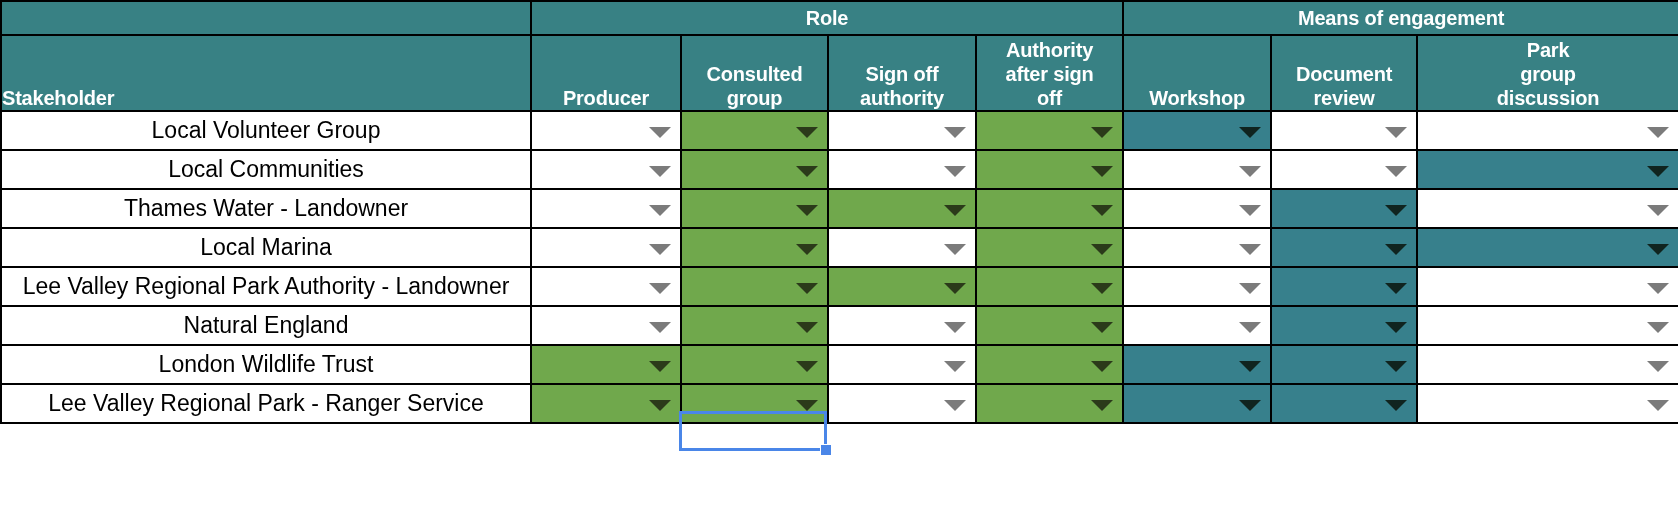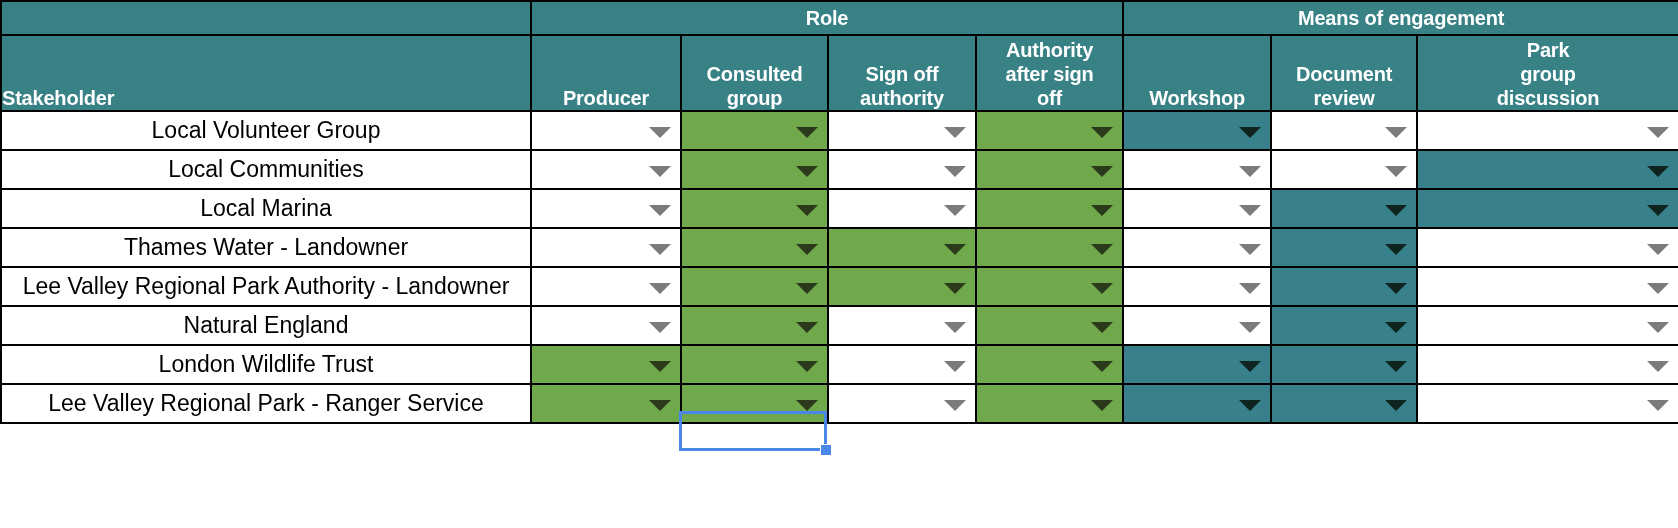--- a/index.html
+++ b/index.html
@@ -195,64 +195,64 @@
             <span class="arrow"></span>
           </td>
           <td class="cell fill-white">
             <span class="arrow"></span>
           </td>
           <td class="cell fill-teal">
             <span class="arrow"></span>
           </td>
         </tr>
         <tr>
+          <td class="cell name">Thames Water - Landowner</td>
+          <td class="cell fill-white">
+            <span class="arrow"></span>
+          </td>
+          <td class="cell fill-green">
+            <span class="arrow"></span>
+          </td>
+          <td class="cell fill-green">
+            <span class="arrow"></span>
+          </td>
+          <td class="cell fill-green">
+            <span class="arrow"></span>
+          </td>
+          <td class="cell fill-white">
+            <span class="arrow"></span>
+          </td>
+          <td class="cell fill-teal">
+            <span class="arrow"></span>
+          </td>
+          <td class="cell fill-white">
+            <span class="arrow"></span>
+          </td>
+        </tr>
+        <tr>
           <td class="cell name">Local Marina</td>
           <td class="cell fill-white">
             <span class="arrow"></span>
           </td>
           <td class="cell fill-green">
             <span class="arrow"></span>
           </td>
           <td class="cell fill-white">
             <span class="arrow"></span>
           </td>
           <td class="cell fill-green">
             <span class="arrow"></span>
           </td>
           <td class="cell fill-white">
             <span class="arrow"></span>
           </td>
           <td class="cell fill-teal">
             <span class="arrow"></span>
           </td>
           <td class="cell fill-teal">
-            <span class="arrow"></span>
-          </td>
-        </tr>
-        <tr>
-          <td class="cell name">Thames Water - Landowner</td>
-          <td class="cell fill-white">
-            <span class="arrow"></span>
-          </td>
-          <td class="cell fill-green">
-            <span class="arrow"></span>
-          </td>
-          <td class="cell fill-green">
-            <span class="arrow"></span>
-          </td>
-          <td class="cell fill-green">
-            <span class="arrow"></span>
-          </td>
-          <td class="cell fill-white">
-            <span class="arrow"></span>
-          </td>
-          <td class="cell fill-teal">
-            <span class="arrow"></span>
-          </td>
-          <td class="cell fill-white">
             <span class="arrow"></span>
           </td>
         </tr>
         <tr>
           <td class="cell name">Lee Valley Regional Park Authority - Landowner</td>
           <td class="cell fill-white">
             <span class="arrow"></span>
           </td>
           <td class="cell fill-green">
             <span class="arrow"></span>

